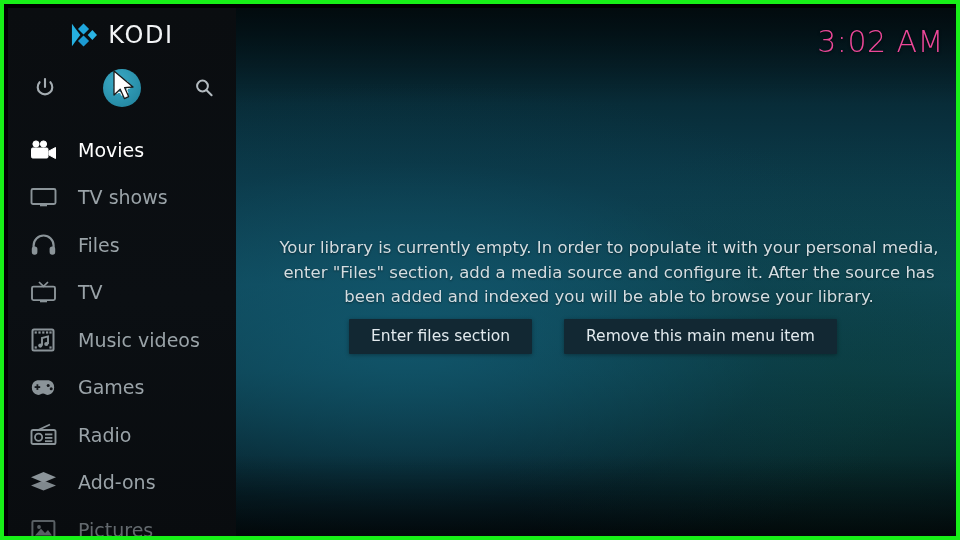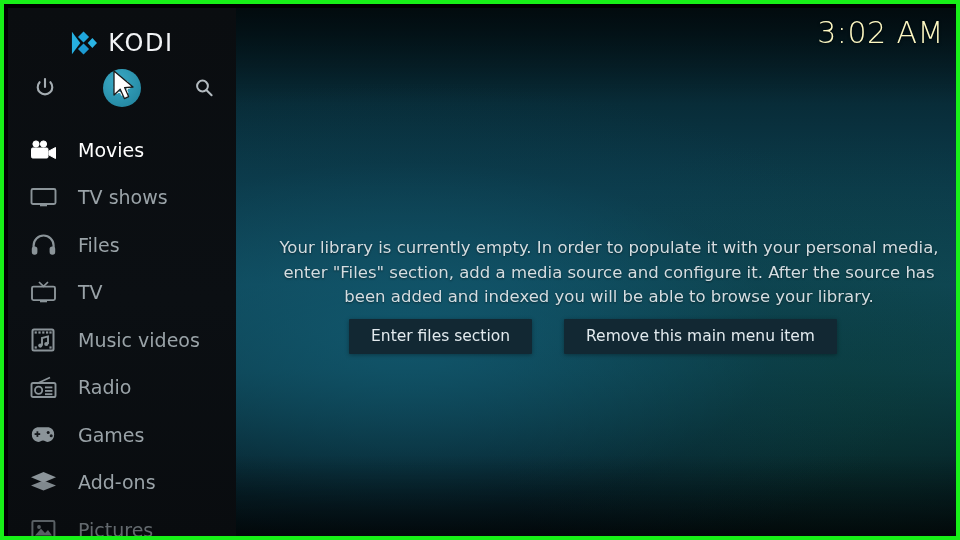--- a/index.html
+++ b/index.html
@@ -58,44 +58,44 @@
     inset: 0;
     background:
       linear-gradient(180deg, rgba(0,0,0,0.55) 0%, rgba(0,0,0,0) 18%),
       linear-gradient(0deg, rgba(0,0,0,0.6) 0%, rgba(0,0,0,0) 16%);
     pointer-events: none;
   }
 
   
   #clock {
     position: absolute;
-    top: 7px;
+    top: 16px;
     right: 16px;
     font-size: 30px;
     letter-spacing: 0.5px;
-    color: #fef9c3;
+    color: #ec4899;
     font-weight: 300;
     font-family: "DejaVu Sans", sans-serif;
     text-shadow: 0 1px 3px rgba(0,0,0,0.6);
   }
 
   
   #sidebar {
     position: absolute;
     left: 0; top: 0;
     width: 228px;
     height: 100%;
     background: linear-gradient(180deg, #0a0d10 0%, #0b0f13 55%, #090c0f 100%);
     overflow: hidden;
   }
 
   
   #logo-row {
     position: absolute;
-    left: 0; top: 18px;
+    left: 0; top: 10px;
     width: 228px;
     height: 34px;
     display: flex;
     align-items: center;
     justify-content: center;
     gap: 10px;
   }
   #logo-mark { width: 28px; height: 26px; display: block; }
   #logo-text {
     color: #f2f4f6;
@@ -339,47 +339,47 @@
               <path d="M11 17.6 V10 l6 -1.6 V16" fill="none" stroke-width="1.9"></path>
               <circle cx="9.3" cy="17.6" r="2.1" stroke="none"></circle>
               <circle cx="15.3" cy="16" r="2.1" stroke="none"></circle>
             </svg>
           </span>
           <span class="menu-label">Music videos</span>
         </div>
 
         <div class="menu-item">
           <span class="menu-icon">
+            <svg width="28" height="19" viewBox="0 0 28 19">
+              <path d="M8.3 2.2 h11.4 a7.6 7.6 0 0 1 0 14.6 c-2.6 0.5 -3.6 -1.4 -5.7 -1.4 c-2.1 0 -3.1 1.9 -5.7 1.4 a7.6 7.6 0 0 1 0 -14.6 z" stroke="none"></path>
+              <rect x="5.6" y="8.2" width="5.6" height="1.8" fill="#15181c" stroke="none"></rect>
+              <rect x="7.5" y="6.3" width="1.8" height="5.6" fill="#15181c" stroke="none"></rect>
+              <circle cx="19.2" cy="7.5" r="1.5" fill="#15181c" stroke="none"></circle>
+              <circle cx="22.2" cy="10.8" r="1.5" fill="#15181c" stroke="none"></circle>
+            </svg>
+          </span>
+          <span class="menu-label">Games</span>
+        </div>
+
+        <div class="menu-item">
+          <span class="menu-icon">
             <svg width="27" height="23" viewBox="0 0 27 23">
               <path d="M7 7.5 L20 1.5" fill="none" stroke-width="1.7"></path>
               <rect x="1.5" y="7" width="24" height="14" rx="1.6" fill="none" stroke-width="1.9"></rect>
               <circle cx="8.6" cy="14.2" r="3.6" fill="none" stroke-width="1.8"></circle>
               <rect x="15" y="10.5" width="7.4" height="1.8" stroke="none"></rect>
               <rect x="15" y="14" width="7.4" height="1.8" stroke="none"></rect>
               <rect x="15" y="17.3" width="7.4" height="1.8" stroke="none"></rect>
             </svg>
           </span>
           <span class="menu-label">Radio</span>
         </div>
 
         <div class="menu-item">
           <span class="menu-icon">
-            <svg width="28" height="19" viewBox="0 0 28 19">
-              <path d="M8.3 2.2 h11.4 a7.6 7.6 0 0 1 0 14.6 c-2.6 0.5 -3.6 -1.4 -5.7 -1.4 c-2.1 0 -3.1 1.9 -5.7 1.4 a7.6 7.6 0 0 1 0 -14.6 z" stroke="none"></path>
-              <rect x="5.6" y="8.2" width="5.6" height="1.8" fill="#15181c" stroke="none"></rect>
-              <rect x="7.5" y="6.3" width="1.8" height="5.6" fill="#15181c" stroke="none"></rect>
-              <circle cx="19.2" cy="7.5" r="1.5" fill="#15181c" stroke="none"></circle>
-              <circle cx="22.2" cy="10.8" r="1.5" fill="#15181c" stroke="none"></circle>
-            </svg>
-          </span>
-          <span class="menu-label">Games</span>
-        </div>
-
-        <div class="menu-item">
-          <span class="menu-icon">
             <svg width="27" height="22" viewBox="0 0 27 22">
               <polygon points="13.5,1 26,6.2 13.5,11.4 1,6.2" stroke="none"></polygon>
               <polygon points="13.5,9.5 26,14.4 13.5,19.4 1,14.4" stroke="none" opacity="0.92"></polygon>
             </svg>
           </span>
           <span class="menu-label">Add-ons</span>
         </div>
 
         <div class="menu-item dim">
           <span class="menu-icon">

